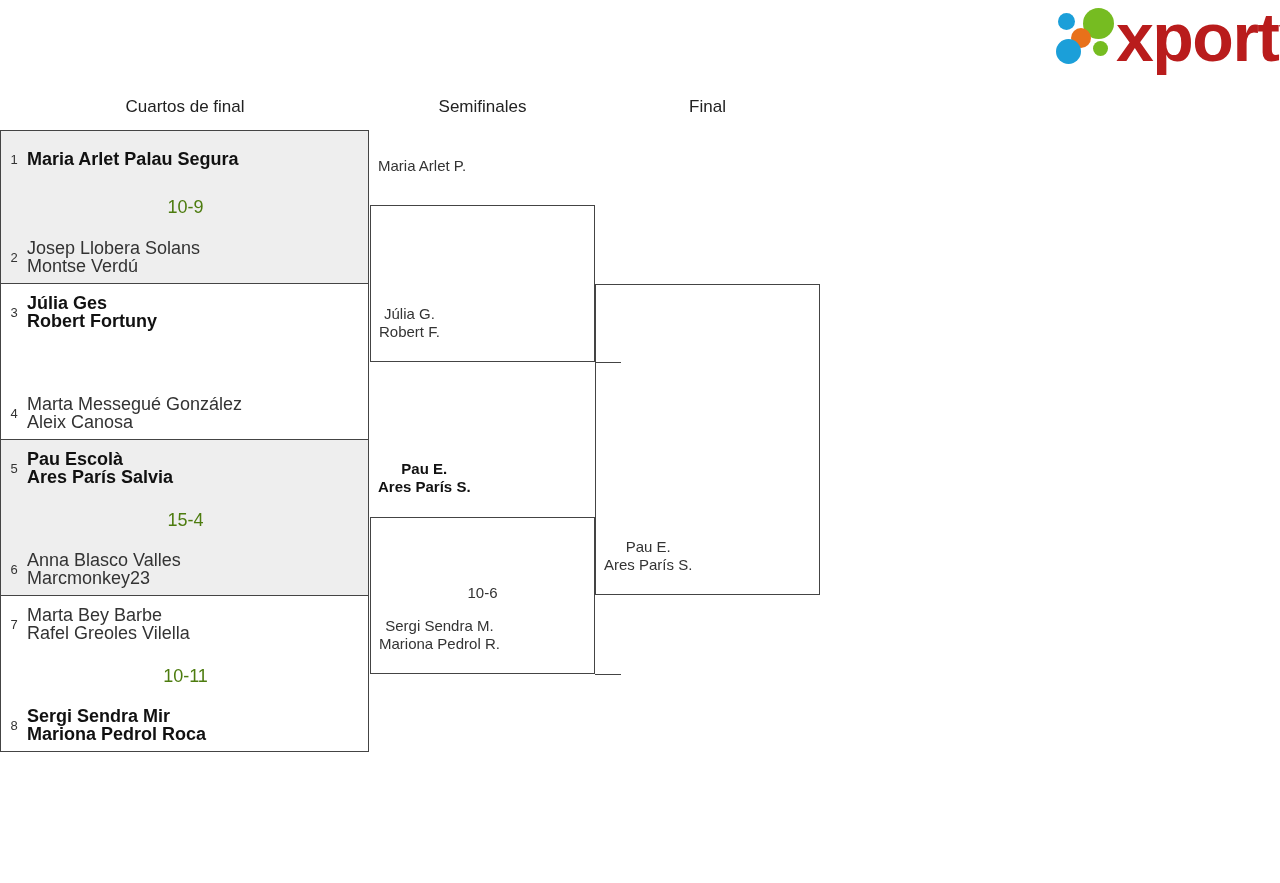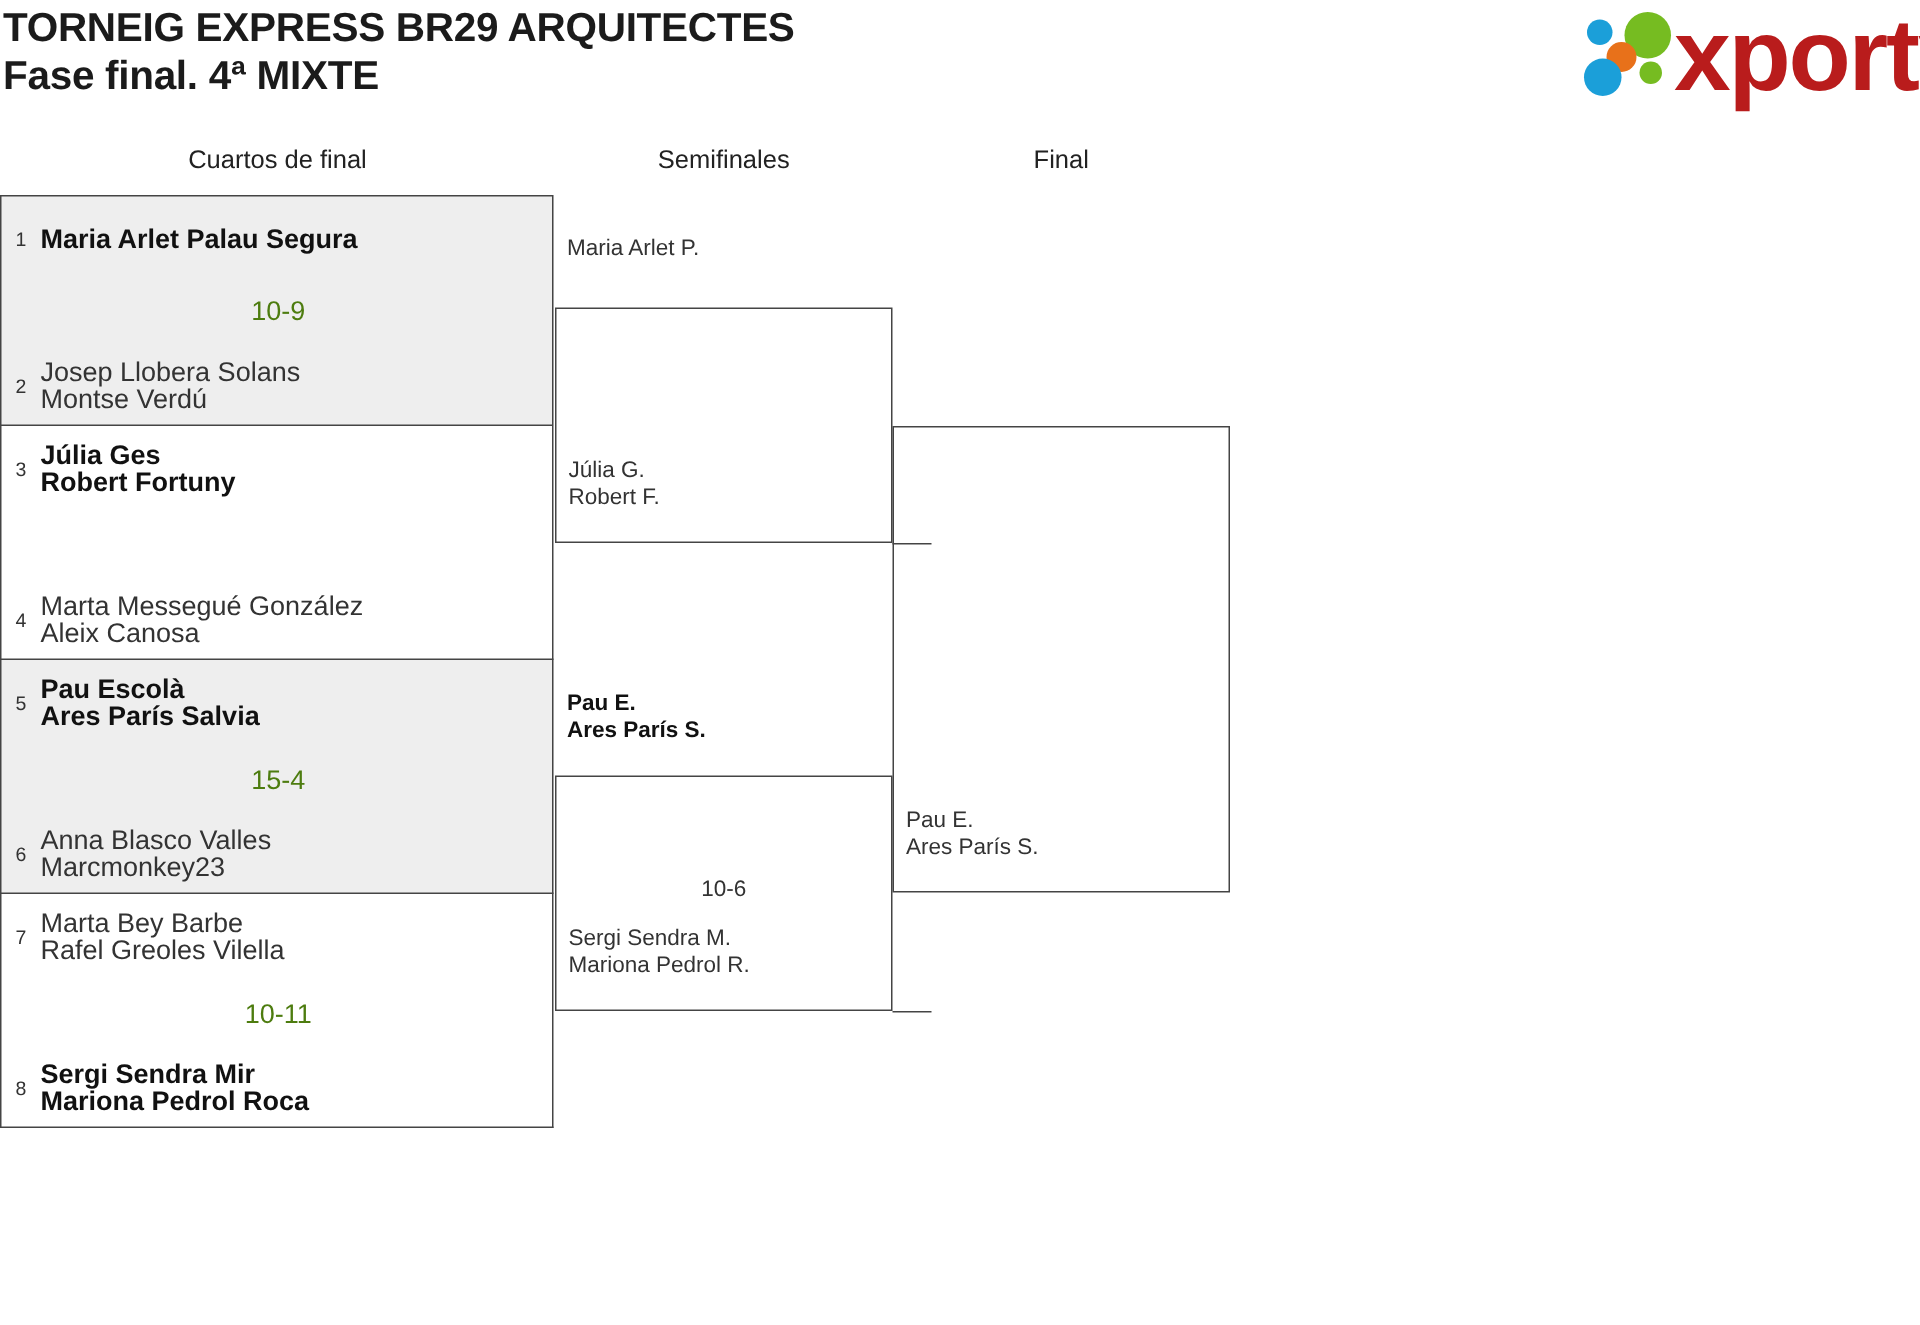--- a/index.html
+++ b/index.html
@@ -131,44 +131,41 @@
     box-sizing: border-box;
     background: transparent;
   }
   .box-names {
     position: absolute;
     left: 8px;
     font-size: 15px;
     line-height: 18px;
     color: #333;
     white-space: nowrap;
+    text-align: center;
   }
   .box-names.winner { font-weight: 700; color: #111; }
   .box-score {
     position: absolute;
     text-align: center;
     font-size: 15px;
     color: #333;
   }
 
   
   .connector {
     position: absolute;
     background: #444;
     height: 1px;
   }
 </style>
 </head>
 <body>
 
 <div id="header">
-  <div id="title-block">
-    <div class="title-line">TORNEIG EXPRESS BR29 ARQUITECTES</div>
-    <div class="title-line">Fase final. 4ª MIXTE</div>
-  </div>
 
   <div id="logo">
     <div id="logo-dots">
       <span class="dot dot-blue-sm"></span>
       <span class="dot dot-green-lg"></span>
       <span class="dot dot-orange"></span>
       <span class="dot dot-green-sm"></span>
       <span class="dot dot-blue-lg"></span>
     </div>
     <div id="logo-wordmark">xporty</div>

